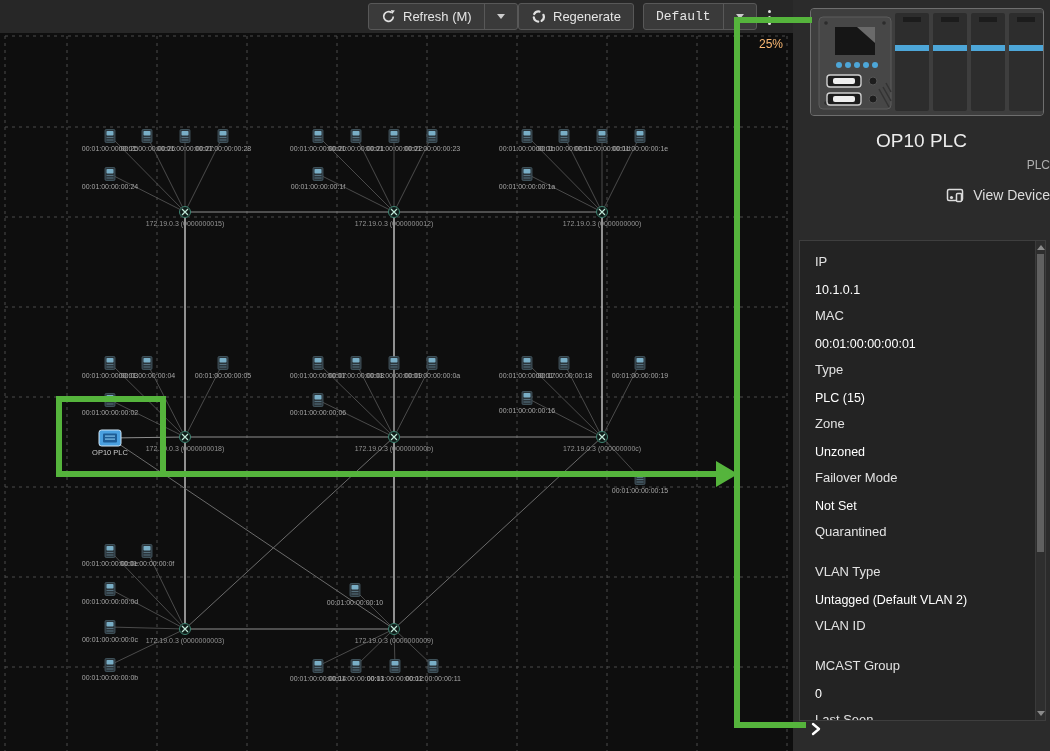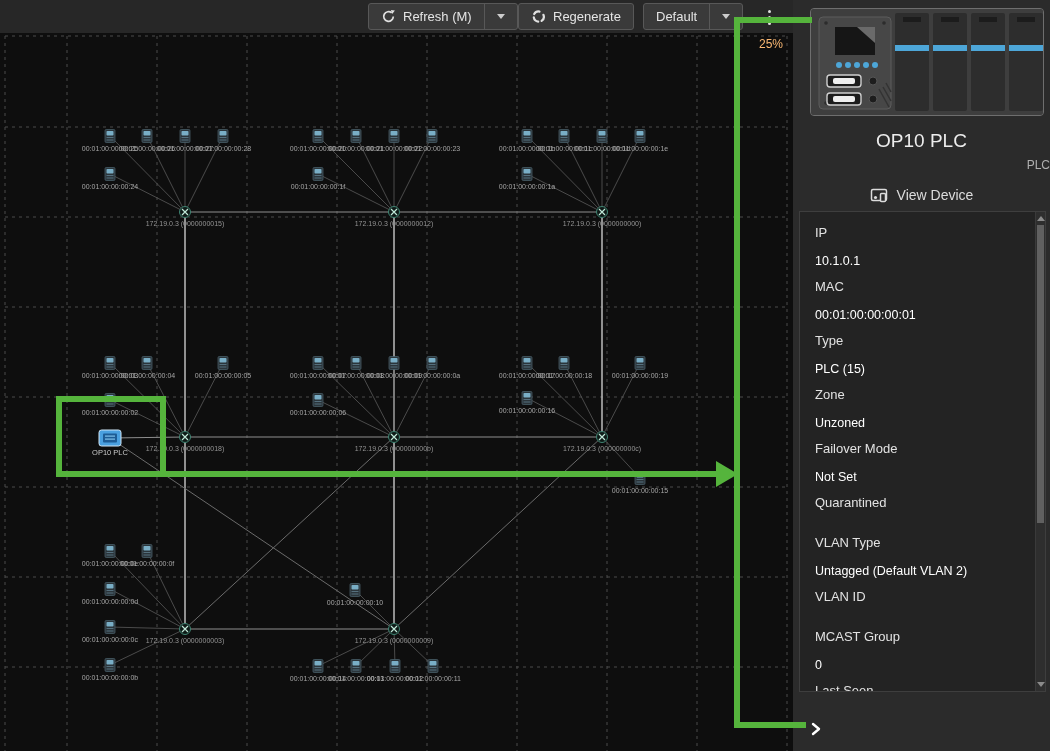--- a/index.html
+++ b/index.html
@@ -23,23 +23,23 @@
   
   #anno-svg{position:absolute;left:0;top:0;z-index:30;pointer-events:none;}
   .anno-stroke{stroke:var(--green);fill:none;}
   .anno-fill{fill:var(--green);}
   
   .side-panel{position:absolute;left:793px;top:0;width:257px;height:751px;background:#2b2b2b;z-index:20;}
   .device-image{position:absolute;left:17px;top:8px;width:232px;height:106px;border:1px solid #6e6e6e;
                 border-radius:4px;background:#404040;overflow:hidden;}
   .device-title{position:absolute;left:0;top:130px;width:100%;text-align:center;font-size:19px;color:#ededed;}
   .device-subtitle{position:absolute;left:0;top:158px;width:100%;text-align:right;font-size:12px;color:#b0b0b0;}
-  .view-device{position:absolute;left:0;top:187px;width:100%;display:flex;justify-content:center;
+  .view-device{position:absolute;left:0;top:187px;width:100%;display:flex;justify-content:flex-end;
                align-items:center;gap:8px;color:#dcdcdc;font-size:14px;cursor:pointer;}
-  .details-card{position:absolute;left:6px;top:211px;width:247px;height:481px;background:#232323;
+  .details-card{position:absolute;left:6px;top:240px;width:247px;height:481px;background:#232323;
                 border:1px solid #3e3e3e;box-sizing:border-box;}
   .details-inner{position:absolute;left:0;top:0;right:11px;bottom:0;padding:12px 0 0 15px;overflow:hidden;}
   .detail-item{margin-bottom:9px;min-height:31px;}
   .detail-label{font-size:13px;color:#e2e2e2;line-height:17px;}
   .detail-value{font-size:12.5px;color:#ffffff;line-height:15px;margin-top:13px;}
   .scrollbar{position:absolute;right:0;top:0;width:10px;height:100%;background:#2e2e2e;
              border-left:1px solid #3a3a3a;box-sizing:border-box;}
   .scroll-up{position:absolute;left:1px;top:4px;width:0;height:0;border-left:4px solid transparent;
              border-right:4px solid transparent;border-bottom:5px solid #8a8a8a;cursor:pointer;}
   .scroll-down{position:absolute;left:1px;bottom:4px;width:0;height:0;border-left:4px solid transparent;
@@ -470,21 +470,21 @@
           <g stroke="#e0e0e0" stroke-width="2.2" fill="none" stroke-linecap="round">
             <path d="M3.2 5.0 A5 5 0 0 1 8.5 2.6"></path>
             <path d="M12.4 5.8 A5 5 0 0 1 10.6 11.9"></path>
             <path d="M7.2 12.6 A5 5 0 0 1 2.8 8.4"></path>
           </g>
         </svg>
         <span>Regenerate</span>
       </div>
     </div>
 
-    <div class="tb-group" style="left:643px;">
+    <div class="tb-group" style="left:643px;font-family:Liberation Mono, monospace;">
       <div class="tb-part">
         <span>Default</span>
       </div>
       <div class="tb-divider"></div>
       <div class="tb-part" style="padding:0 12px;">
         <span class="caret"></span>
       </div>
     </div>
 
     <div class="kebab">

